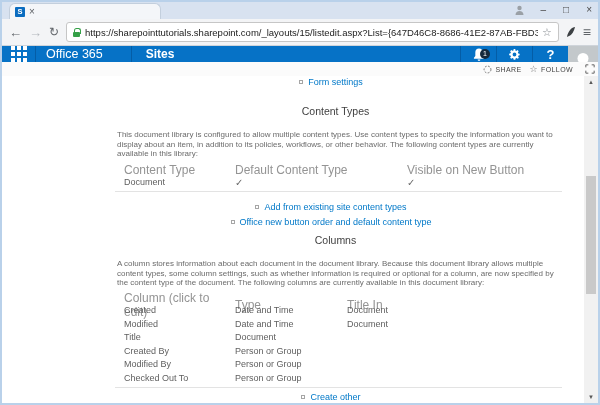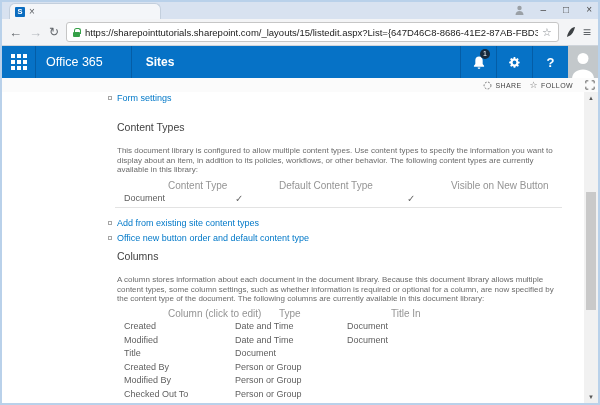--- a/index.html
+++ b/index.html
@@ -24,50 +24,50 @@
   .navbtn.reload { font-size:12px; }
   .omnibox { flex:1; height:20px; background:#fff; border:1px solid #c6c6c6; border-radius:3px; display:flex; align-items:center; padding:0 6px; overflow:hidden; }
   .lock { width:7px; height:9px; position:relative; margin-right:5px; flex:none; }
   .lock:before { content:""; position:absolute; top:0; left:1px; width:5px; height:5px; border:1.2px solid #35a047; border-bottom:none; border-radius:2.5px 2.5px 0 0; }
   .lock:after { content:""; position:absolute; bottom:0; left:0; width:7px; height:5px; background:#35a047; border-radius:1px; }
   .url-text { flex:1; font-size:9.5px; color:#222; white-space:nowrap; overflow:hidden; }
   .bookmark-star { font-size:11px; color:#8a8f94; margin-left:4px; flex:none; line-height:1; }
   .menu-btn { font-size:14px; color:#5f6368; line-height:1; }
 
   
-  .suitebar { height:32px; background:#0672c6; flex:none; display:flex; align-items:stretch; color:#fff; }
+  .suitebar { height:16px; background:#0672c6; flex:none; display:flex; align-items:stretch; color:#fff; }
   .waffle-btn { width:34px; display:flex; align-items:center; justify-content:center; border-right:1px solid rgba(0,30,70,.25); }
   .waffle { display:grid; grid-template-columns:repeat(3,4px); grid-gap:2px; }
   .waffle i { width:4px; height:4px; background:#fff; display:block; }
   .brand { display:flex; align-items:center; padding:0 28px 0 10px; font-size:12.5px; border-right:1px solid rgba(0,30,70,.25); }
   .sites { display:flex; align-items:center; padding:0 14px; font-size:12px; font-weight:bold; }
   .suite-spacer { flex:1; }
   .suite-ic { width:36px; display:flex; align-items:center; justify-content:center; border-left:1px solid rgba(0,30,70,.25); position:relative; }
   .badge { position:absolute; top:3px; right:6px; min-width:10px; height:10px; border-radius:5px; background:#16293c; color:#fff; font-size:7px; line-height:10px; text-align:center; padding:0 2px; }
   .help-q { font-size:13px; font-weight:bold; }
   .avatar { width:30px; flex:none; }
 
   
   .ribbon { height:14px; background:#fbfbfb; flex:none; display:flex; align-items:center; justify-content:flex-end; gap:8px; padding-right:3px; }
   .rb-group { display:flex; align-items:center; gap:3px; font-size:7px; color:#444; letter-spacing:.4px; }
   .focus-btn { display:flex; align-items:center; margin-left:4px; }
 
   
   .content { flex:1; position:relative; background:#fff; overflow:hidden; }
   .scrollpane { position:absolute; inset:0 14px 0 0; padding:1px 30px 0 115px; }
 
-  .bullet-link { display:flex; align-items:center; gap:5px; margin-left:-9px; }
+  .bullet-link { display:flex; align-items:center; gap:5px; margin-left:-9px;justify-content:center; }
   .sq-bullet { width:4px; height:4px; border:1px solid #a6a6a6; flex:none; }
   .bl-text { font-size:9px; color:#0178c8; line-height:10px; }
 
-  .sec-heading { font-size:10.5px; color:#3f3f3f; line-height:12px; }
+  .sec-heading { font-size:10.5px; color:#3f3f3f; line-height:12px;text-align:center; }
   .sec-para { font-size:8px; color:#6b6b6b; line-height:9.5px; width:447px; }
 
   .tbl { margin-left:7px; }
-  .tbl-head { display:grid; font-size:10px; color:#949494; height:13px; align-items:center;margin-left:44px; }
+  .tbl-head { display:grid; font-size:12px; color:#949494; height:13px; align-items:center; }
   .tbl-row { display:grid; font-size:9px; color:#5f5f5f; height:13.5px; align-items:center; }
   .ct-grid { grid-template-columns:111px 172px 1fr; }
   .col-grid { grid-template-columns:111px 112px 1fr; }
   .check { font-size:10px; color:#6b6b6b; }
 
   .rule { height:1px; background:#e3e3e3; width:447px; margin-left:-2px; }
 
   .mt-fs { margin-top:0; }
   .mt-cth { margin-top:18px; }
   .mt-p { margin-top:13px; }

